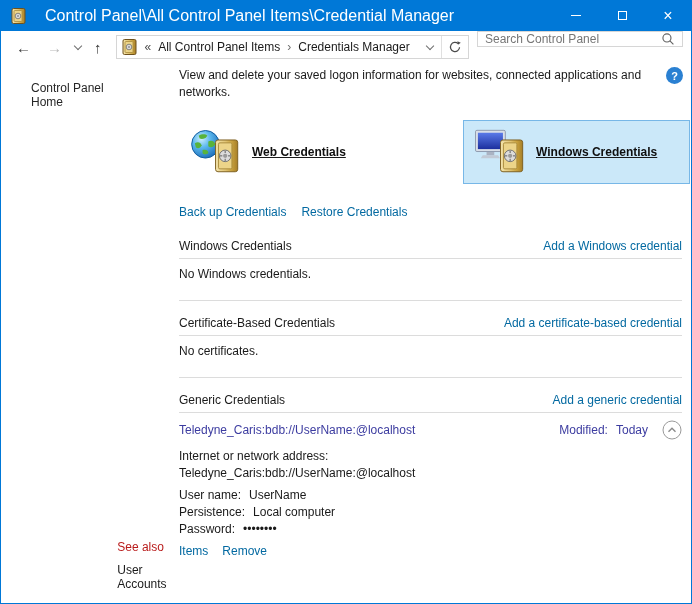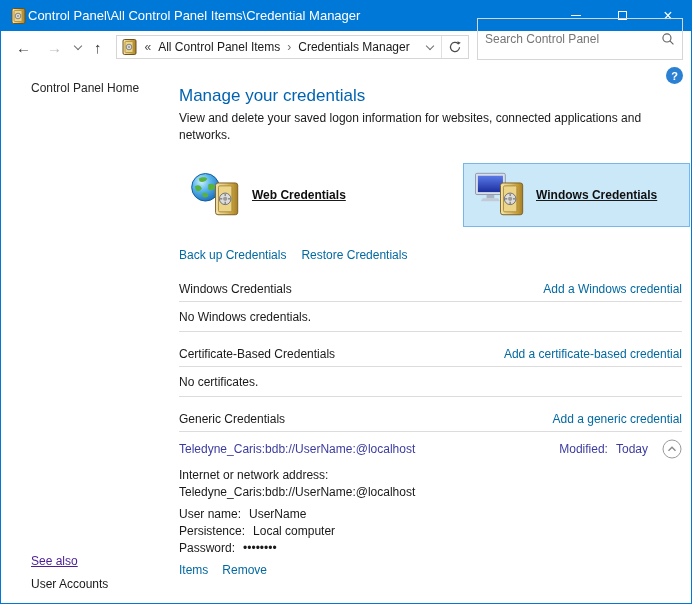--- a/index.html
+++ b/index.html
@@ -5,21 +5,21 @@
   * { margin:0; padding:0; box-sizing:border-box; }
   body { background:#f0f0f0; font-family:"Liberation Sans","DejaVu Sans",sans-serif; }
   .window{
     width:692px; height:604px; background:#fff; position:relative;
     border:1px solid #0078D7; border-top:none; overflow:hidden;
     font-size:12px; color:#1a1a1a;
   }
   
   .titlebar{ height:31px; background:#0078D7; display:flex; align-items:center; color:#fff; }
   .titlebar .appicon{ margin-left:10px; display:flex; }
-  .titlebar .title{ margin-left:1px; font-size:13px; white-space:nowrap; }
+  .titlebar .title{ margin-left:18px; font-size:16px; white-space:nowrap; }
   .win-controls{ margin-left:auto; display:flex; height:100%; }
   .win-btn{ width:46px; height:100%; display:flex; align-items:center; justify-content:center; cursor:default; }
   .min-glyph{ width:10px; border-top:1px solid #fff; display:block; }
   .max-glyph{ width:9px; height:9px; border:1px solid #fff; display:block; }
   .close-glyph{ font-size:16px; line-height:1; font-weight:400; }
   
   .navbar{ height:32px; display:flex; align-items:center; background:#fff; padding-left:10px; }
   .nav-arrow{ font-size:15px; line-height:1; padding:0 5px; }
   .back{ color:#3b3b3b; } .fwd{ color:#b9b9b9; margin-left:6px; } .up{ color:#3b3b3b; margin-left:8px; }
   .chev{ width:6px; height:6px; border-right:1.3px solid #6e6e6e; border-bottom:1.3px solid #6e6e6e;
@@ -27,55 +27,55 @@
   .addrbar{ flex:1; height:24px; border:1px solid #d6d6d6; margin-left:9px; display:flex; align-items:center; background:#fff; }
   .addrbar .minisafe{ margin-left:5px; display:flex; }
   .guillemet{ margin-left:7px; color:#4d4d4d; }
   .crumb{ margin-left:7px; color:#1a1a1a; white-space:nowrap; }
   .crumb-sep{ margin-left:7px; color:#6e6e6e; }
   .addr-spacer{ flex:1; }
   .addr-chev-btn{ width:22px; display:flex; justify-content:center; }
   .addr-chev-btn .chev{ margin:0 0 2px 0; }
   .addr-divider{ width:1px; height:22px; background:#e0e0e0; }
   .refresh-btn{ width:26px; display:flex; justify-content:center; align-items:center; }
-  .searchbox{ width:206px; height:42px; border:1px solid #d6d6d6; margin:0 8px 16px 8px; display:flex; align-items:center;gap:32px; }
+  .searchbox{ width:206px; height:16px; border:1px solid #d6d6d6; margin:0 8px 16px 8px; display:flex; align-items:center;gap:32px; }
   .searchbox input{ flex:1; border:none; outline:none; font:12px "Liberation Sans","DejaVu Sans",sans-serif; padding-left:7px; color:#1a1a1a; min-width:0;}
   .searchbox input::placeholder{ color:#767676; }
   .search-icn{ margin:0 7px 0 4px; display:flex; }
   
   .help{ position:absolute; top:67px; right:8px; width:17px; height:17px; border-radius:50%;
          background:#2a80d2; color:#fff; font-weight:bold; font-size:11px;
          display:flex; align-items:center; justify-content:center; }
   
   .content{ display:flex; height:540px; }
-  .sidebar{ width:178px; flex-shrink:0; display:flex; flex-direction:column; padding:18px 0 12px 30px; }
+  .sidebar{ width:178px; flex-shrink:0; display:flex; padding:18px 0 12px 30px; }
   .sidebar-home{ color:#262626; }
   .sidebar-bottom{ margin-top:auto; }
-  .see-also{ color:#4c1d95;text-decoration:underline; }
+  .see-also{ color:#b91c1c; }
   .user-accounts{ color:#1a1a1a; margin-top:9px; }
   .main{ width:512px; display:flex; flex-direction:column; }
   .page-title{ margin-top:23px; font-size:17px; color:#0063B1; font-weight:400; }
   .page-desc{ margin-top:4px; max-width:502px; line-height:17px; color:#1a1a1a; }
   
   .tiles{ margin-top:19px; display:flex; }
   .tile{ width:227px; height:64px; display:flex; align-items:center; padding-left:11px; border:1px solid transparent;text-decoration:underline; }
   .tile.selected{ background:#CBE8F9; border:1px solid #77B7E7; }
   .tile + .tile{ margin-left:57px; }
   .tile-glyph{ width:52px; height:46px; flex-shrink:0; }
   .tile-label{ font-weight:bold; margin-left:9px; color:#0f0f0f; }
   
   .link{ color:#0369a1; text-decoration:none; cursor:pointer; }
   .toplinks{ margin-top:21px; display:flex; }
   .toplinks .link + .link{ margin-left:15px; }
   
   .section{ margin-right:9px; }
   .sec-head{ display:flex; justify-content:space-between; align-items:baseline;
              padding-bottom:5px; border-bottom:1px solid #dcdcdc; }
   .sec-1{ margin-top:20px; } .sec-2, .sec-3{ margin-top:15px; }
-  .sec-empty{ padding:8px 0 7px 0; border-bottom:1px solid #dcdcdc; }
+  .sec-empty{ padding:8px 0 19px 0; border-bottom:1px solid #dcdcdc; }
   
   .entry{ margin-right:9px; }
   .entry-head{ padding-top:7px; display:flex; align-items:center; }
   .entry-name{ color:#3C3CA0; cursor:pointer; flex:1; }
   .modified{ color:#3C3CA0; }
   .modified .val{ margin-left:8px; }
   .entry-chevron{ margin-left:14px; display:flex; cursor:pointer; }
   .entry-details{ margin-top:8px; line-height:17px; }
   .detail-row .lbl{ color:#1a1a1a; }
   .detail-row .val{ margin-left:8px; }
@@ -207,21 +207,20 @@
 
     <div class="sidebar">
       <span class="sidebar-home">Control Panel Home</span>
       <div class="sidebar-bottom">
         <div class="see-also">See also</div>
         <div class="user-accounts">User Accounts</div>
       </div>
     </div>
 
     <div class="main">
-      <h1 class="page-title">Manage your credentials</h1>
       <p class="page-desc">View and delete your saved logon information for websites, connected applications and networks.</p>
 
       <div class="tiles">
         <div class="tile">
           <svg class="tile-glyph" viewBox="0 0 54 46">
             <use href="#globeg"></use>
             <use href="#safeg" transform="translate(25,10)"></use>
           </svg>
           <span class="tile-label">Web Credentials</span>
         </div>

